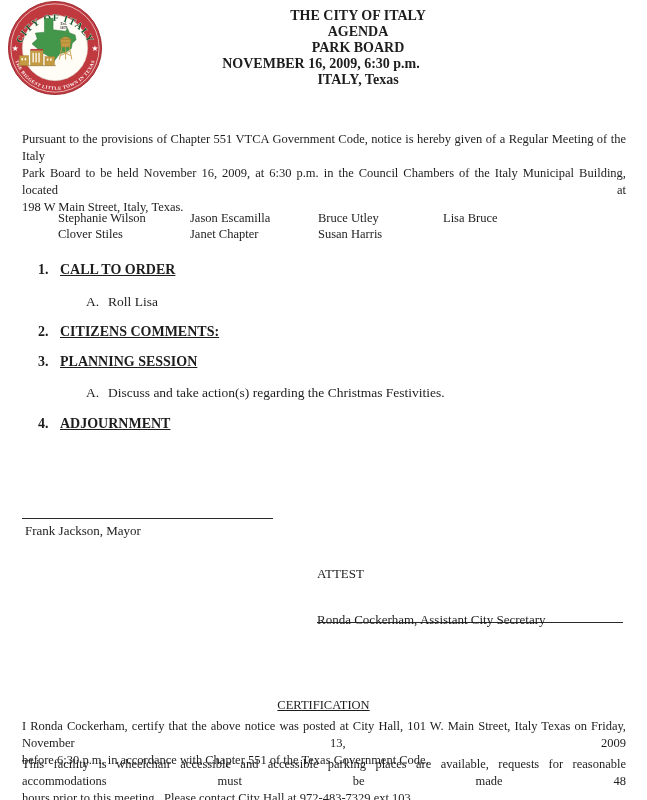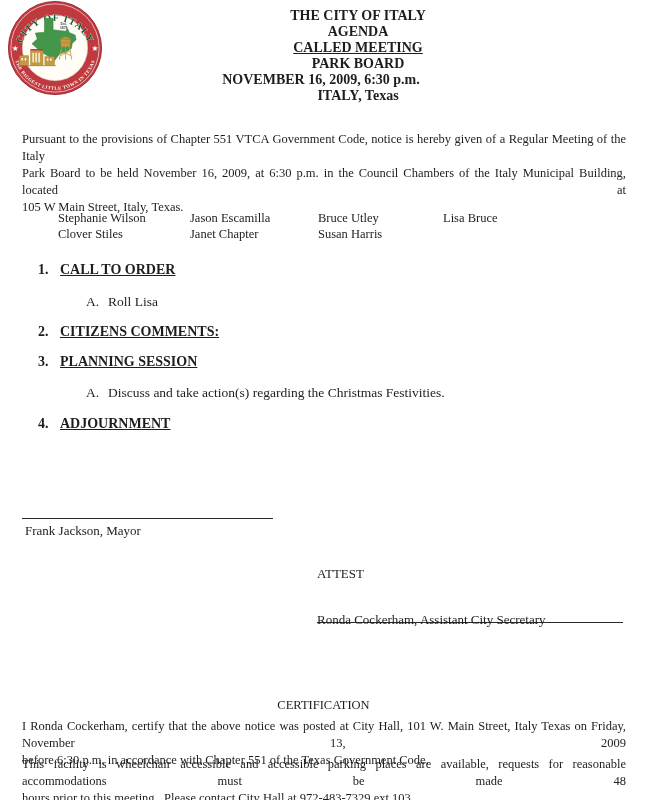--- a/index.html
+++ b/index.html
@@ -55,21 +55,21 @@
   #ag-item-4{top:416px;}
   
   .sig-line{position:absolute;border-top:1.5px solid #2a2a2a;height:0;}
   #sig-line-mayor{left:22px;top:518px;width:251px;}
   #sig-line-secretary{left:317px;top:622px;width:306px;}
   .sig-text{position:absolute;font-size:13px;white-space:nowrap;}
   #mayor-name{left:25px;top:523px;}
   #attest-label{left:317px;top:566px;}
   #secretary-name{left:317px;top:612px;}
   
-  .cert-heading{position:absolute;left:0;top:698px;width:647px;text-align:center;font-size:12.5px;}
+  .cert-heading{position:absolute;left:0;top:698px;width:647px;text-align:center;font-size:12.5px;text-decoration:underline;}
   .cert-body{top:718px;}
   .access-body{top:756px;}
 </style>
 </head>
 <body>
 
 <div class="page">
 
   <svg class="seal" viewBox="0 0 100 100" aria-hidden="true">
     <g>
@@ -105,30 +105,29 @@
       <rect x="41.5" y="61" width="1.6" height="2.2" fill="#fffdf6" stroke="none"></rect>
       <rect x="44.9" y="61" width="1.6" height="2.2" fill="#fffdf6" stroke="none"></rect>
       <rect x="24.5" y="51" width="13" height="1.6" fill="var(--ring-red)" stroke="none"></rect>
       <path d="M12,68.4 L51,68.4" fill="none" stroke="var(--gold-dark)" stroke-width="0.8"></path>
     </g>
   </svg>
 
   <div class="header">
     <div class="h-line">THE CITY OF ITALY</div>
     <div class="h-line">AGENDA</div>
-    <div class="h-line h-underline">CALLED MEETING</div>
     <div class="h-line">PARK BOARD</div>
     <div class="h-line h-shift">NOVEMBER 16, 2009, 6:30 p.m.</div>
     <div class="h-line">ITALY, Texas</div>
   </div>
 
   <div class="para notice">
     <div class="jline">Pursuant to the provisions of Chapter 551 VTCA Government Code, notice is hereby given of a Regular Meeting of the Italy</div>
     <div class="jline">Park Board to be held November 16, 2009, at 6:30 p.m. in the Council Chambers of the Italy Municipal Building, located at</div>
-    <div class="pline">105 W Main Street, Italy, Texas.</div>
+    <div class="pline">198 W Main Street, Italy, Texas.</div>
   </div>
 
   <div class="members">
     <div class="mcol mcol-1">
       <div>Stephanie Wilson</div>
       <div>Clover Stiles</div>
     </div>
     <div class="mcol mcol-2">
       <div>Jason Escamilla</div>
       <div>Janet Chapter</div>

